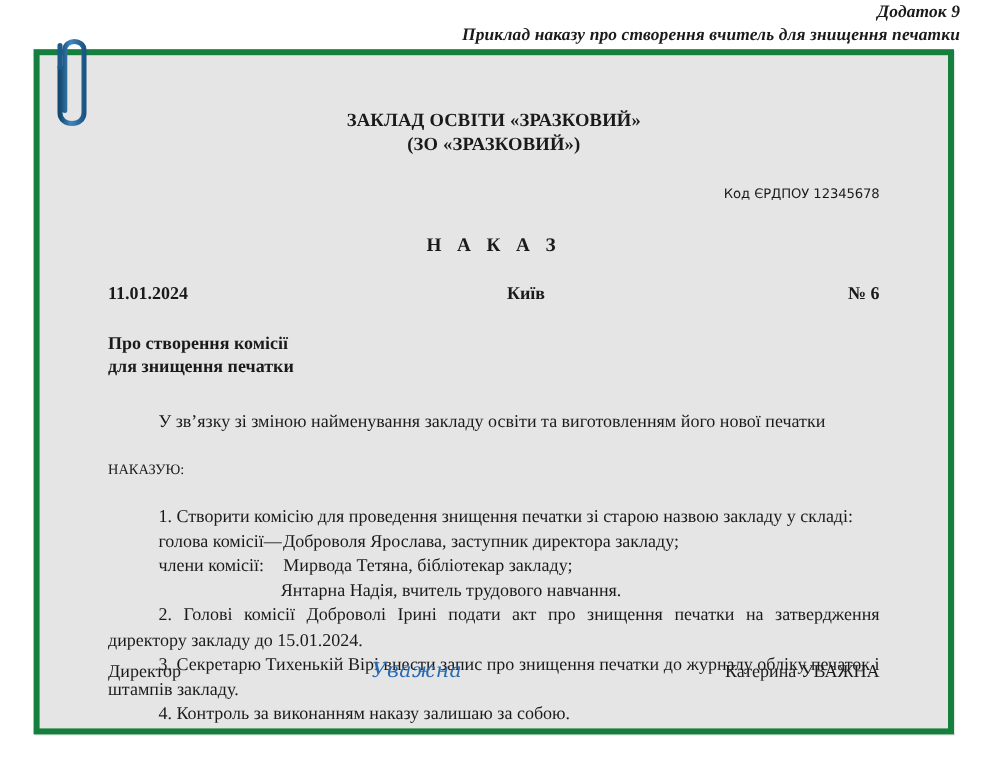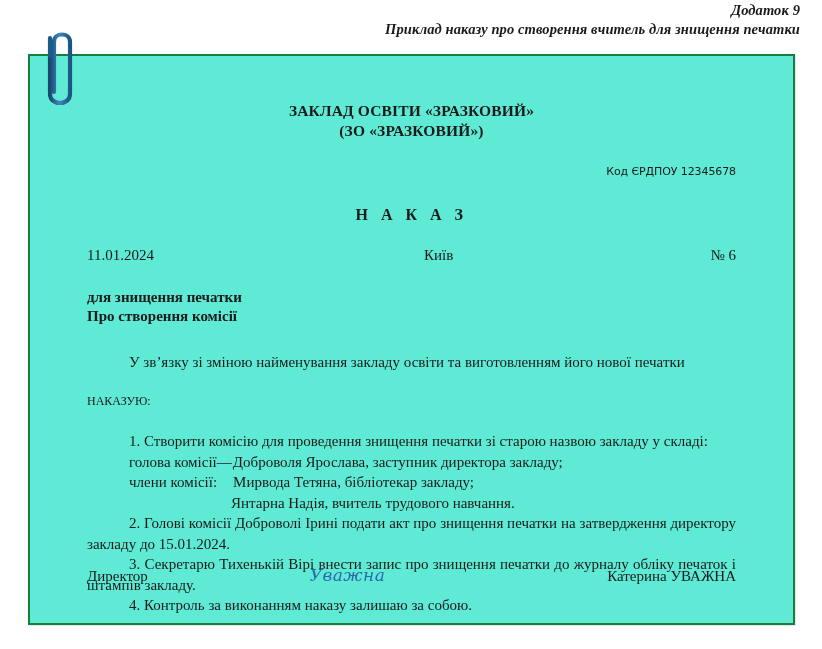--- a/index.html
+++ b/index.html
@@ -49,25 +49,25 @@
     width: 52px;
     height: 96px;
     z-index: 5;
     pointer-events: none;
   }
 
   
   .sheet {
     position: absolute;
     left: 28px;
-    top: 54px;
+    top: 41px;
     width: 767px;
     height: 571px;
-    border: 2px solid #15803d;
-    background: #5eead4;
+    border: 5px solid #15803d;
+    background: #e5e5e5;
     box-sizing: border-box;
     box-shadow: 1px 1px 0 rgba(0,0,0,0.10);
   }
   .sheet-inner {
     position: relative;
     width: 100%;
     height: 100%;
     padding: 0 57px 0 57px;
     box-sizing: border-box;
     font-size: 15px;
@@ -101,20 +101,21 @@
     letter-spacing: 4.5px;
     margin-top: 28px;
   }
 
   
   .meta-row {
     display: flex;
     align-items: flex-start;
     margin-top: 23px;
     font-size: 15px;
+    font-weight: bold;
   }
   .meta-row .date {
     flex: 0 0 auto;
     min-width: 110px;
     text-align: left;
   }
   .meta-row .place {
     flex: 1 1 auto;
     text-align: center;
     margin-left: -30px;
@@ -246,22 +247,22 @@
 
     <div class="doc-kind">Н А К А З</div>
 
     <div class="meta-row">
       <div class="date">11.01.2024</div>
       <div class="place">Київ</div>
       <div class="number">№ 6</div>
     </div>
 
     <div class="subject">
+      <span>Про створення комісії</span>
       <span>для знищення печатки</span>
-      <span>Про створення комісії</span>
     </div>
 
     <div class="preamble">У зв’язку зі зміною найменування закладу освіти та виготовленням його нової печатки</div>
 
     <div class="order-word">НАКАЗУЮ:</div>
 
     <div class="clauses">
       <div class="clause nojust">1. Створити комісію для проведення знищення печатки зі старою назвою закладу у складі:</div>
 
       <div class="members">

